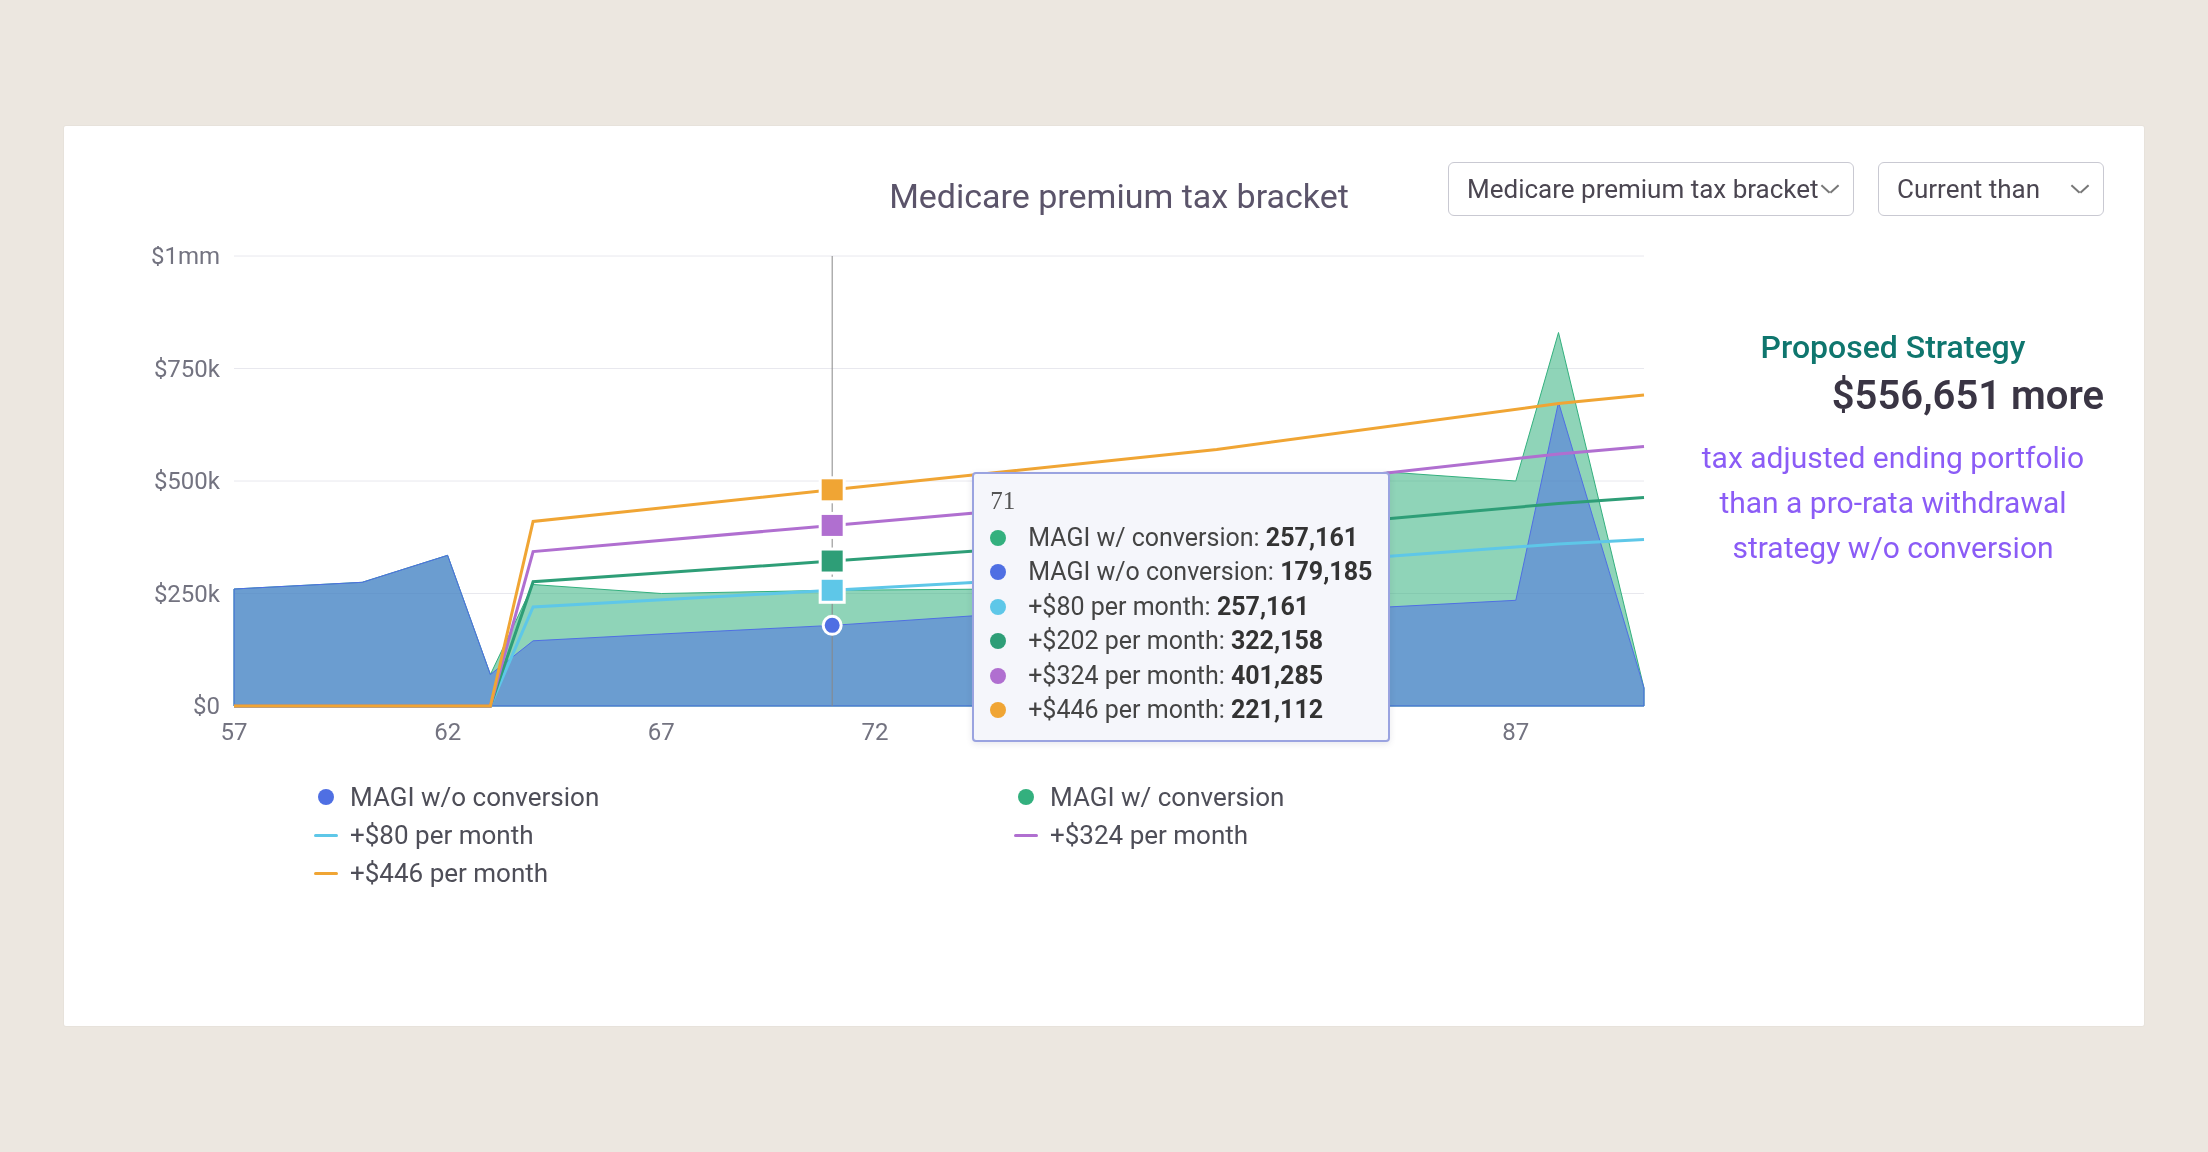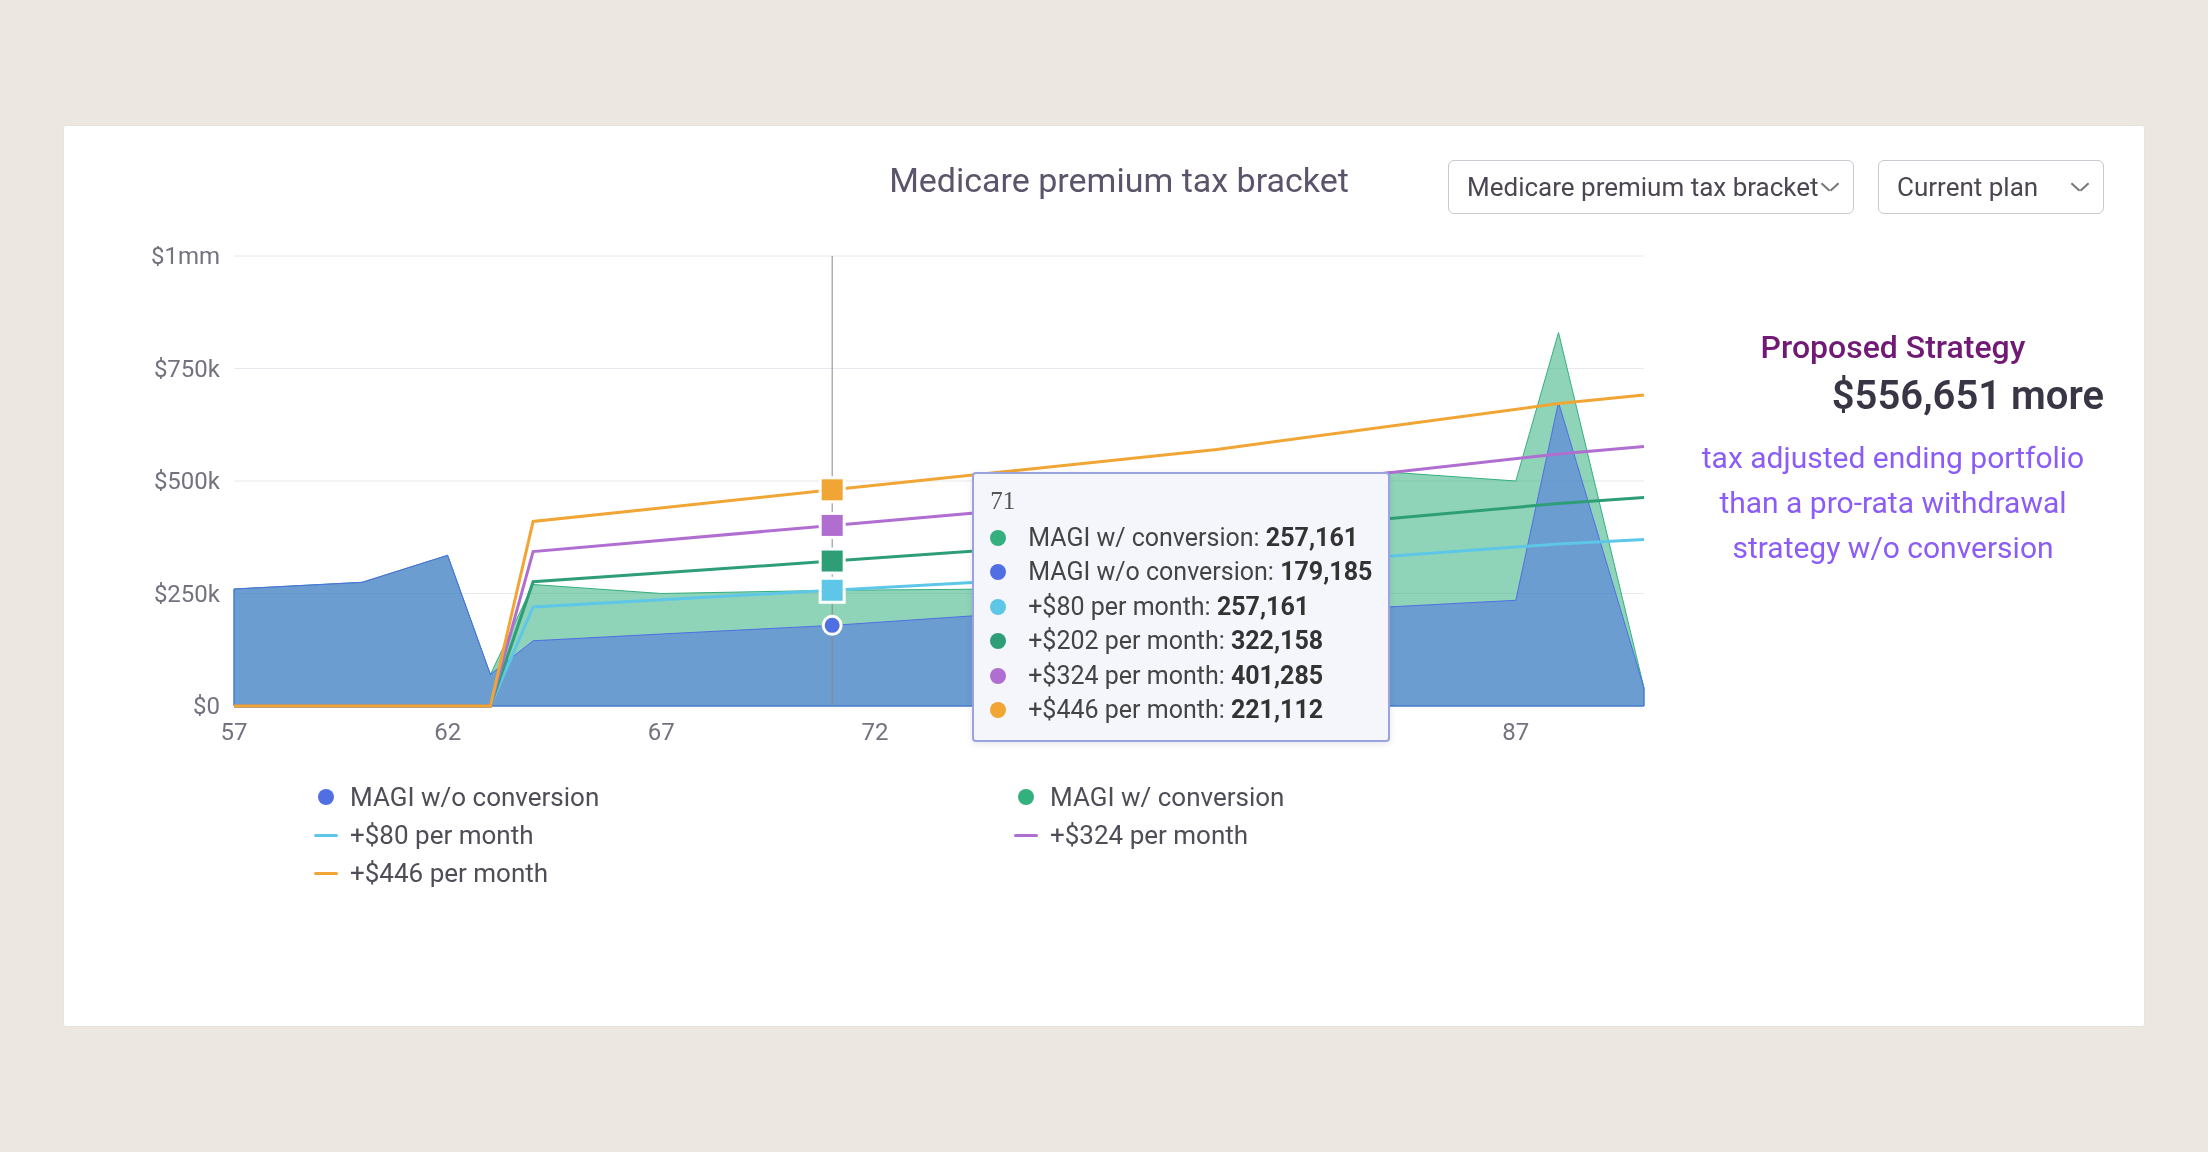--- a/index.html
+++ b/index.html
@@ -28,21 +28,21 @@
     width: 2080px;
     height: 900px;
     box-shadow: 0 0 0 1px rgba(0,0,0,0.02);
     border-radius: 2px;
     padding: 34px 40px 34px 70px;
     display: flex;
     flex-direction: column;
   }
   .header {
     display: flex;
-    align-items: flex-start;
+    align-items: flex-end;
     justify-content: flex-end;
     gap: 24px;
     position: relative;
     height: 56px;
   }
   .title {
     position: absolute;
     left: 0; right: 0;
     text-align: center;
     font-size: 34px;
@@ -85,21 +85,21 @@
   .select .chev::before { left: -1px; transform: rotate(42deg); }
   .select .chev::after  { right: -1px; transform: rotate(-42deg); }
 
   .content { display: flex; flex: 1; margin-top: 30px; }
   .chart-col { flex: 1; display: flex; flex-direction: column; }
   .side-col { width: 460px; padding-left: 28px; padding-top: 82px; }
   .side-col h3 {
     margin: 0 0 6px 0;
     font-weight: 500;
     font-size: 32px;
-    color: #701a75;
+    color: #0f766e;
     text-align: center;
   }
   .side-col .big {
     text-align: right;
     font-size: 40px;
     font-weight: 600;
     color: #3a3544;
     margin-bottom: 16px;
   }
   .side-col p {
@@ -148,21 +148,21 @@
 <body>
 
 <div class="card">
   <div class="header">
     <div class="title">Medicare premium tax bracket</div>
     <div class="select wide">
       <span>Medicare premium tax bracket</span>
       <span class="chev"></span>
     </div>
     <div class="select narrow">
-      <span>Current plan</span>
+      <span>Current than</span>
       <span class="chev"></span>
     </div>
   </div>
 
   <div class="content">
     <div class="chart-col">
       <div class="plot-wrap">
         <svg class="plot" id="plot-svg" width="1520" height="520">
             <line x1="100" x2="1510" y1="460" y2="460" class="grid-line"></line>
             <text x="86" y="468" class="ylab">$0</text>

